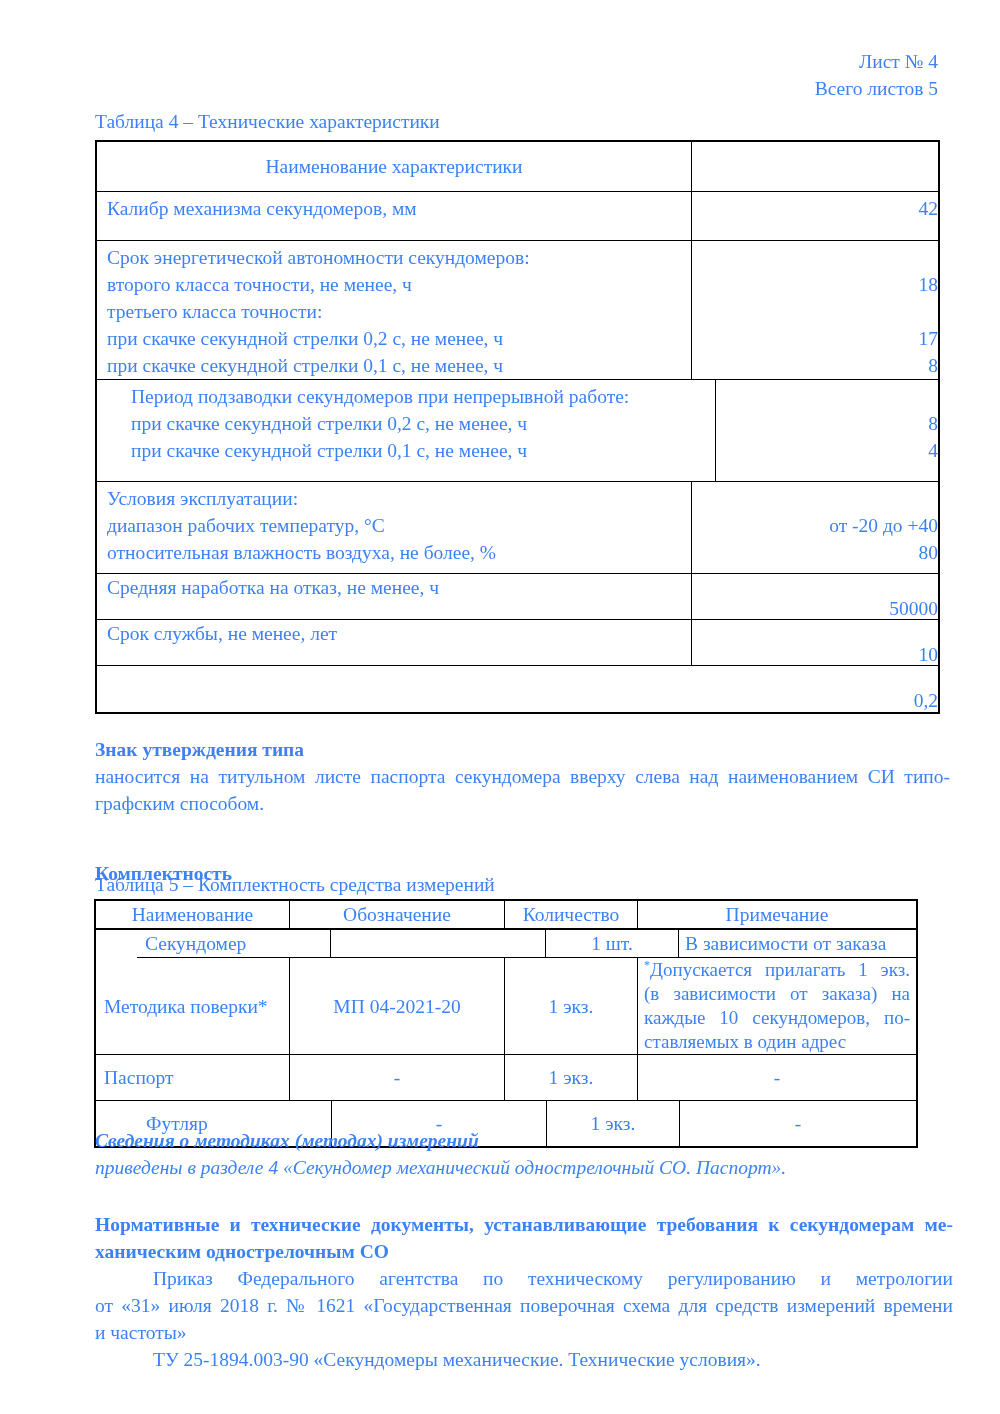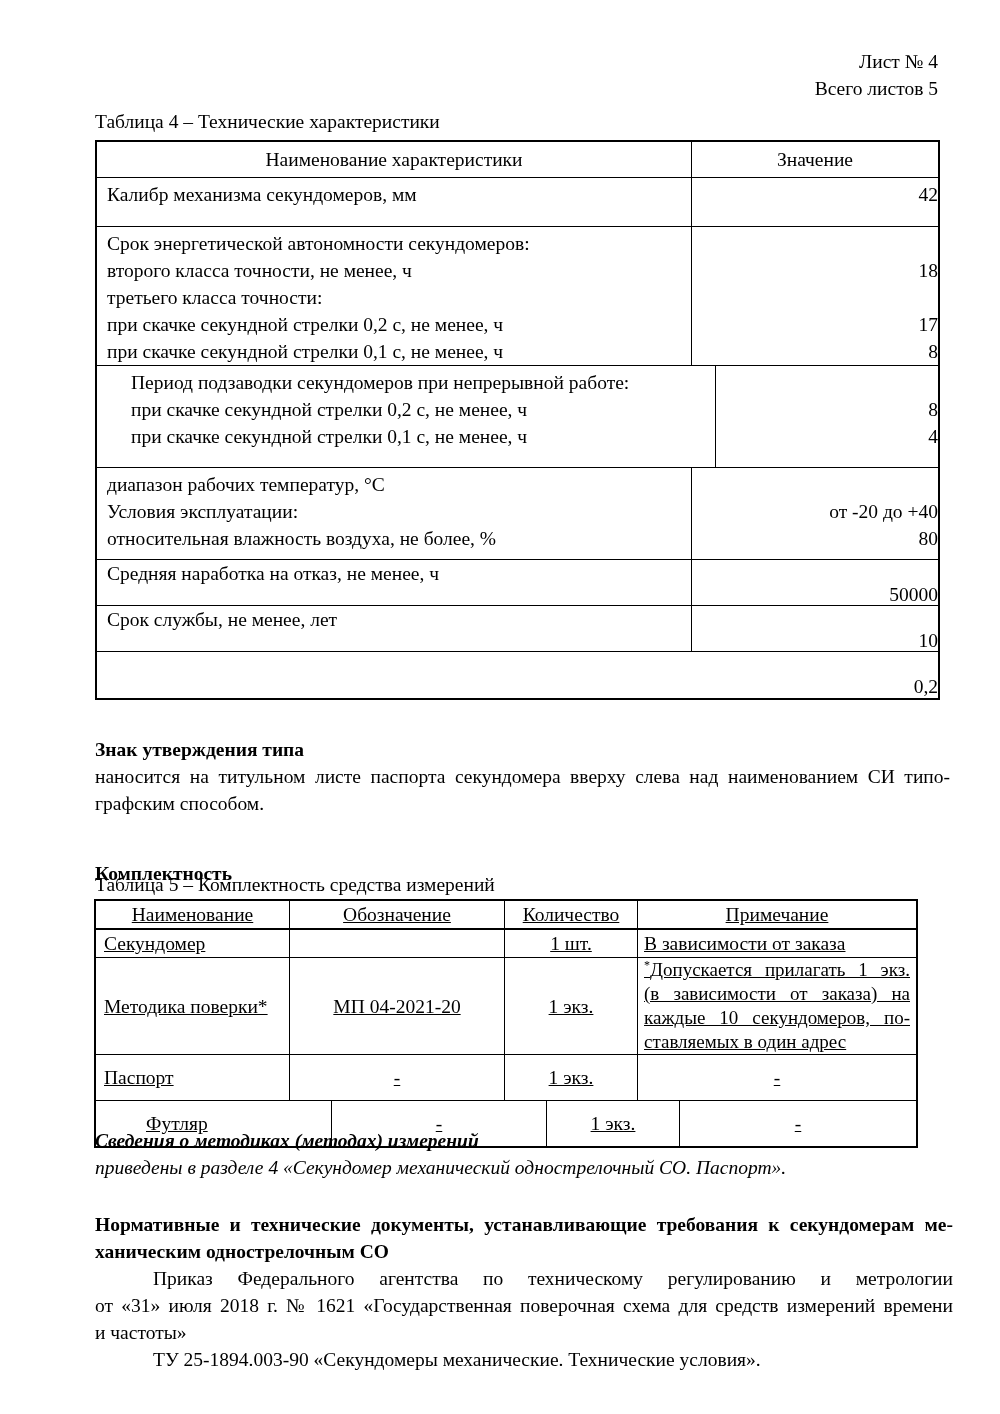--- a/index.html
+++ b/index.html
@@ -2,21 +2,21 @@
 <html><head>
 <meta charset="utf-8">
 <style>
   * { margin:0; padding:0; box-sizing:border-box; }
   html,body { background:#e8e8e8; }
   .page {
     position:relative;
     width:1000px; height:1414px;
     margin:0 auto;
     background:#ffffff;
-    color:#000000;
+    color:#3b82f6;
     font-family:"Liberation Serif", serif;
     font-size:19.5px;
     line-height:27px;
     overflow:hidden;
   }
   .abs { position:absolute; }
 
   
   .hdr { top:48px; right:62px; text-align:right; line-height:26px; }
 
@@ -31,48 +31,48 @@
   .indent { text-indent:58px; }
 
   
   .t4title { top:108px; left:95px; }
   .t4 { top:140px; left:95px; width:845px; border:2px solid #000; }
   .t4r { display:flex; border-bottom:1px solid #000; }
   .t4r:last-child { border-bottom:none; }
   .t4n { width:595px; border-right:1px solid #000; padding:3px 10px 0 10px; }
   .t4v { flex:1; text-align:right; padding-top:3px; }
   .t4head { min-height:33px; }
-  .t4head .t4n, .t4head .t4v { display:flex; align-items:center; justify-content:center; padding:4px; text-align:center; }
+  .t4head .t4n, .t4head .t4v { display:flex; align-items:center; justify-content:center; padding:11px; text-align:center; }
   .rh1 { min-height:49px; }
   .rh2 { min-height:136px; }
   .rh3 { min-height:102px;padding-left:24px; }
   .rh4 { min-height:92px; }
   .rh5 { min-height:43px; }
   .rh6 { min-height:45px; }
   .rh7 { min-height:46px; }
 
   
   .znak { top:736px; left:95px; width:855px; }
   .komplekt { top:860px; left:95px; }
   .t5title { top:871px; left:95px; }
 
   
-  .t5 { top:899px; left:94px; width:824px; border:2px solid #000;text-decoration:underline; }
+  .t5 { top:899px; left:94px; width:824px; border:2px solid #000; }
   .t5r { display:flex; border-bottom:1px solid #000; }
   .t5r:last-child { border-bottom:none;padding-left:42px; }
   .t5head { border-bottom:2px solid #000; }
   .t5c { display:flex; align-items:center; }
   .c1 { width:194px; border-right:1px solid #000; padding-left:8px; }
   .c2 { width:215px; border-right:1px solid #000; justify-content:center; }
   .c3 { width:133px; border-right:1px solid #000; justify-content:center; }
   .c4 { flex:1; padding:0 6px; }
   .c4.center { justify-content:center; padding:0; }
   .t5head .t5c { justify-content:center; padding:0; }
   .t5h-hd { min-height:24px; }
-  .t5h-1 { min-height:24px; }
+  .t5h-1 { min-height:24px;margin-left:41px; }
   .t5h-2 { min-height:95px; }
   .t5h-3 { min-height:46px; }
   .t5h-4 { min-height:45px; }
   .noteblock { display:block; padding:0 6px; }
   .ln5 { min-height:24px; line-height:24px; font-size:19px; }
   sup.mark { vertical-align:super; font-size:12px; line-height:0; }
 
   
   .sved { top:1127px; left:95px; width:858px;font-style:italic; }
   .norm { top:1211px; left:95px; width:858px; }
@@ -85,21 +85,20 @@
   <div class="abs hdr">
     <div class="ln">Лист № 4</div>
     <div class="ln">Всего листов 5</div>
   </div>
 
   <div class="abs t4title">Таблица 4 – Технические характеристики</div>
 
   <div class="abs t4">
     <div class="t4r t4head">
       <div class="t4n">Наименование характеристики</div>
-      <div class="t4v">Значение</div>
     </div>
 
     <div class="t4r rh1">
       <div class="t4n">
         <div class="ln">Калибр механизма секундомеров, мм</div>
       </div>
       <div class="t4v">
         <div class="ln">42</div>
       </div>
     </div>
@@ -129,22 +128,22 @@
       </div>
       <div class="t4v">
         <div class="ln"></div>
         <div class="ln">8</div>
         <div class="ln">4</div>
       </div>
     </div>
 
     <div class="t4r rh4">
       <div class="t4n">
+        <div class="ln">Условия эксплуатации:</div>
         <div class="ln">диапазон рабочих температур, °С</div>
-        <div class="ln">Условия эксплуатации:</div>
         <div class="ln">относительная влажность воздуха, не более, %</div>
       </div>
       <div class="t4v">
         <div class="ln"></div>
         <div class="ln">от -20 до +40</div>
         <div class="ln">80</div>
       </div>
     </div>
 
     <div class="t4r rh5">

